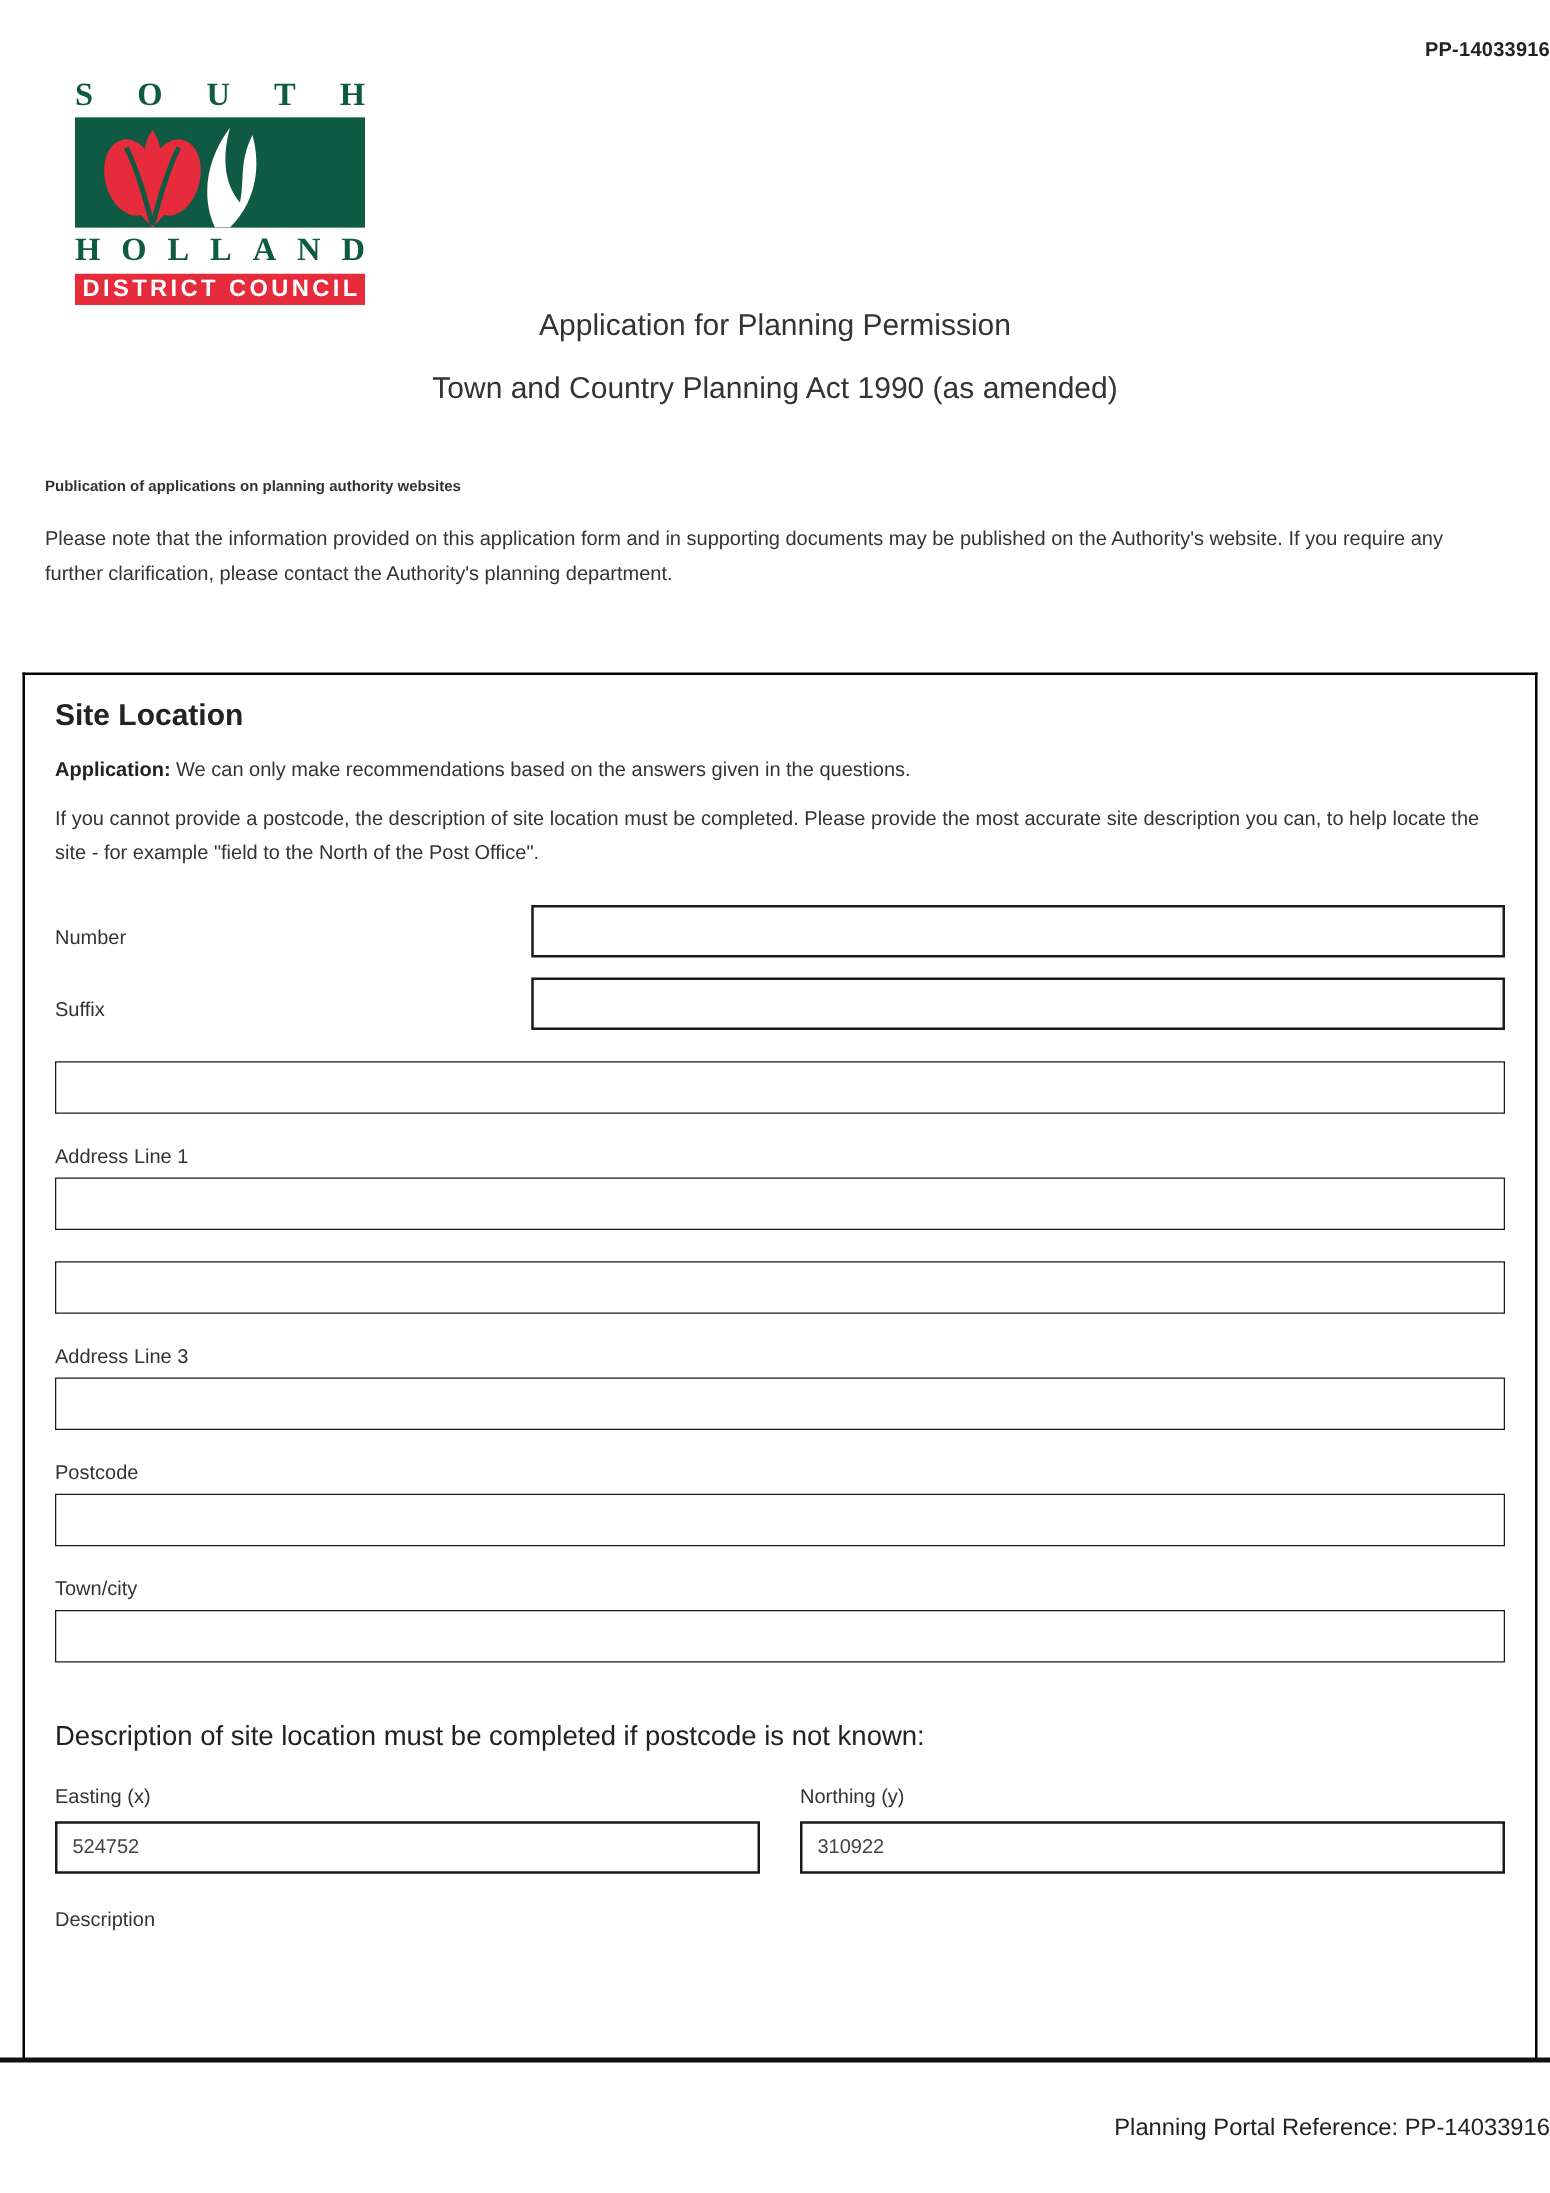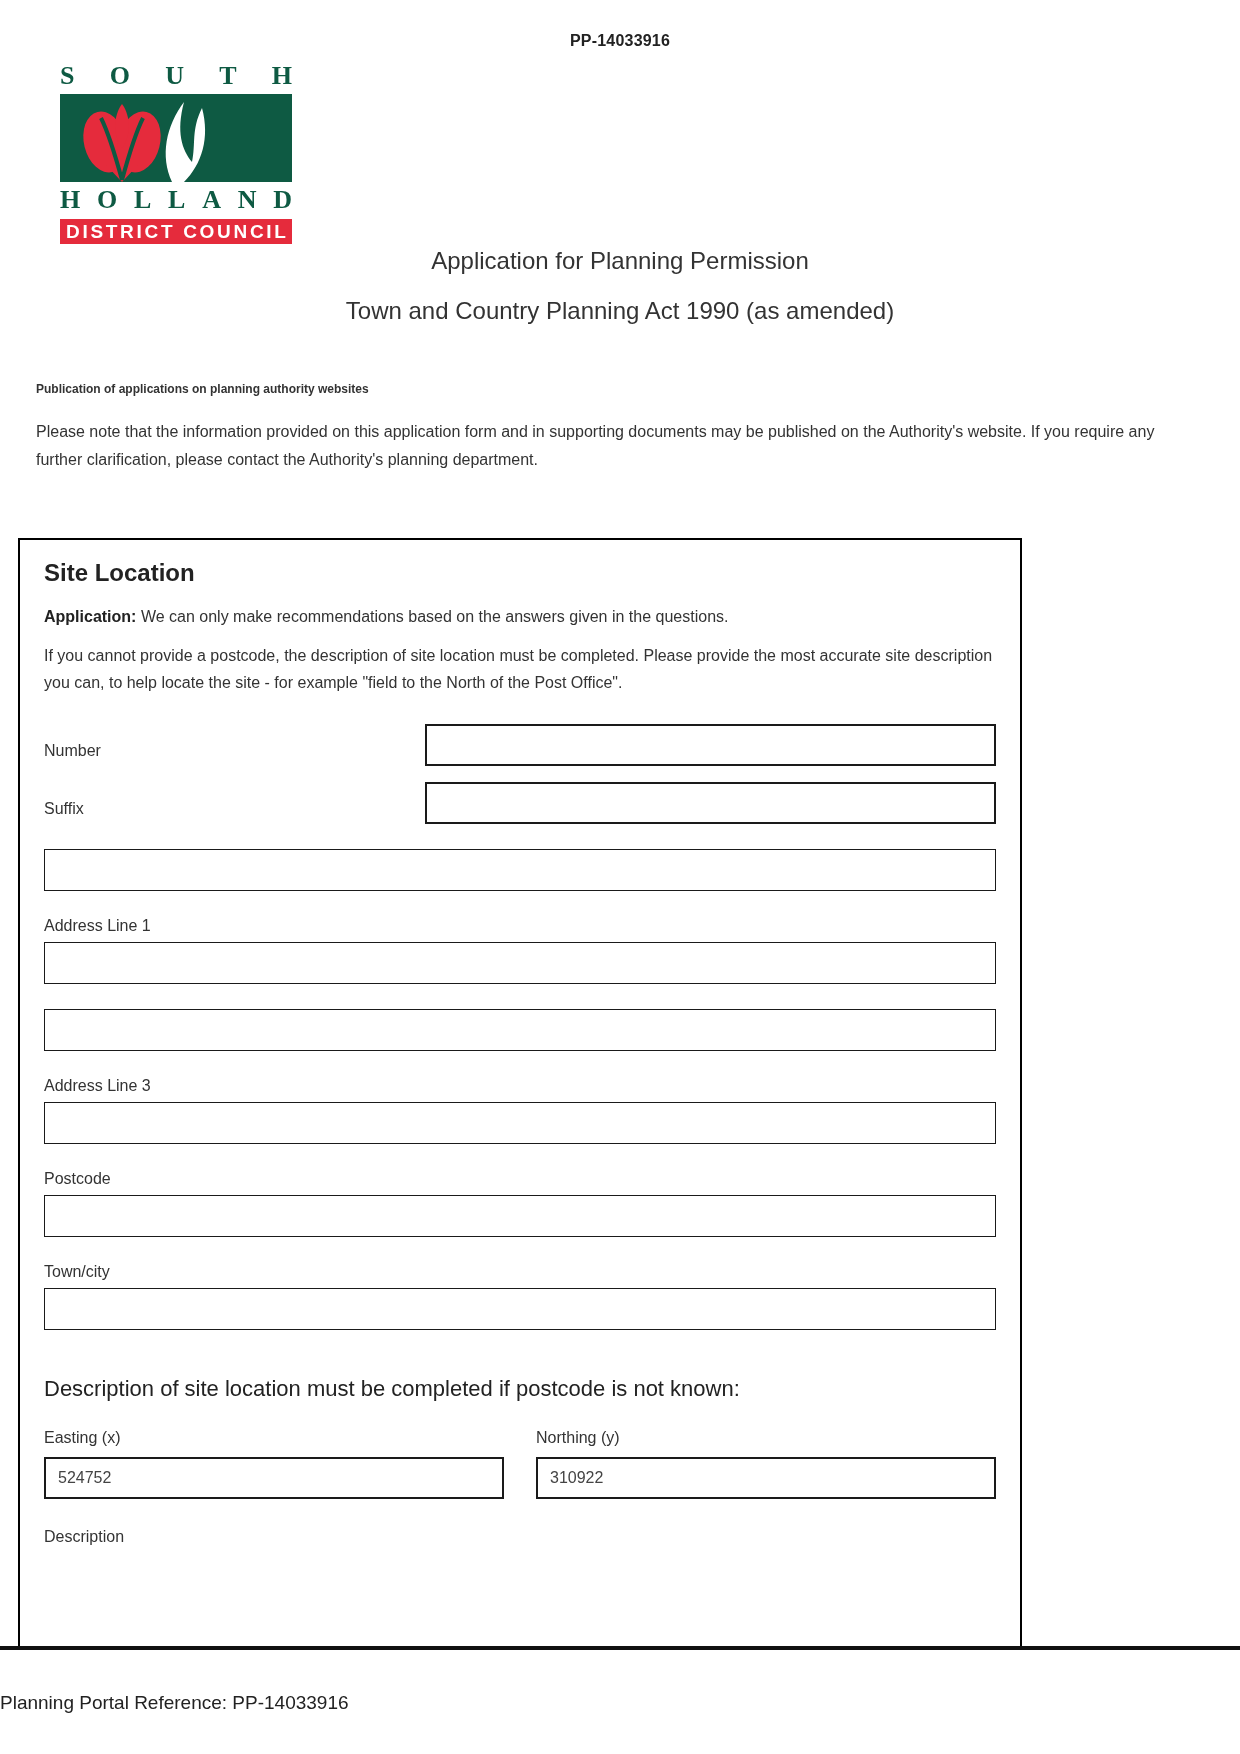--- a/index.html
+++ b/index.html
@@ -1,21 +1,21 @@
 <!DOCTYPE html>
 <html><head>
 <meta charset="utf-8">
 <style>
   * { margin:0; padding:0; box-sizing:border-box; }
   html,body { background:#ffffff; }
   body { font-family:"Liberation Sans", sans-serif; color:#333; }
   .page { position:relative; width:1240px; height:1754px; background:#fff; margin:0 auto; overflow:hidden; }
 
   
-  .pp-ref { position:absolute; top:32px; left:0; width:100%; text-align:center;
+  .pp-ref { position:absolute; top:32px; left:0; width:100%; text-align:right;
             font-size:16px; font-weight:bold; color:#222; letter-spacing:.2px; }
 
   
   .logo { position:absolute; top:62px; left:60px; width:232px; }
   .ls { display:flex; justify-content:space-between; }
   .ls span { white-space:pre; }
   .logo-word { font-family:"Liberation Serif", serif; font-weight:bold; font-size:26px;
                line-height:28px; color:#0E5A43; width:232px; }
   .logo-box { width:232px; height:88px; background:#0E5A43; margin-top:4px; }
   .logo-box svg { display:block; width:232px; height:88px; }
@@ -23,21 +23,21 @@
   .logo-banner { margin-top:5px; width:232px; height:25px; background:#E52B3C; color:#fff;
                  font-weight:bold; font-size:19px; line-height:25px; padding:0 6px; }
 
   
   .title    { position:absolute; top:246px; left:0; width:100%; text-align:center; font-size:24px; line-height:30px; color:#333; font-weight:400; }
   .subtitle { position:absolute; top:296px; left:0; width:100%; text-align:center; font-size:24px; line-height:30px; color:#333; font-weight:400; }
   .pub-heading { position:absolute; top:382px; left:36px; right:36px; font-size:12px; font-weight:bold; color:#333; }
   .pub-note    { position:absolute; top:418px; left:36px; right:36px; font-size:16px; line-height:28px; color:#333; }
 
   
-  .site-box { position:absolute; top:538px; left:18px; width:1004px; height:1110px;
+  .site-box { position:absolute; top:538px; left:18px; width:1212px; height:1110px;
               border:2px solid #000; border-bottom:none; padding:18px 24px; overflow:hidden; }
   .site-title { font-size:24px; font-weight:bold; color:#222; line-height:30px; }
   .disclaimer { margin-top:16px; font-size:16px; line-height:26px; color:#333; }
   .disclaimer b { color:#222; }
   .instructions { margin-top:12px; font-size:16px; line-height:27px; color:#333; max-width:1150px; }
 
   .inline-row { display:flex; align-items:center; }
   .inline-row .f-label { width:381px; padding-top:10px; }
   .row-number { margin-top:28px; }
   .row-suffix { margin-top:16px; }
@@ -55,21 +55,21 @@
   .desc-heading { margin-top:44px; font-size:22px; line-height:30px; color:#222; font-weight:400; }
 
   .coord-row { display:flex; gap:32px; margin-top:24px; }
   .coord-col { flex:1; }
   .coord-col .tbox { margin-top:10px; }
 
   .desc-label { margin-top:28px; }
 
   
   .page-rule { position:absolute; top:1646px; left:0; width:100%; height:4px; background:#111; }
-  .footer-ref { position:absolute; top:1692px; left:0; width:100%; text-align:left;
+  .footer-ref { position:absolute; top:1692px; left:0; width:100%; text-align:right;
                 font-size:19px; color:#222; }
 </style>
 </head>
 <body>
 
 <div class="page">
 
   <div class="pp-ref">PP-14033916</div>
 
   <div class="logo">

